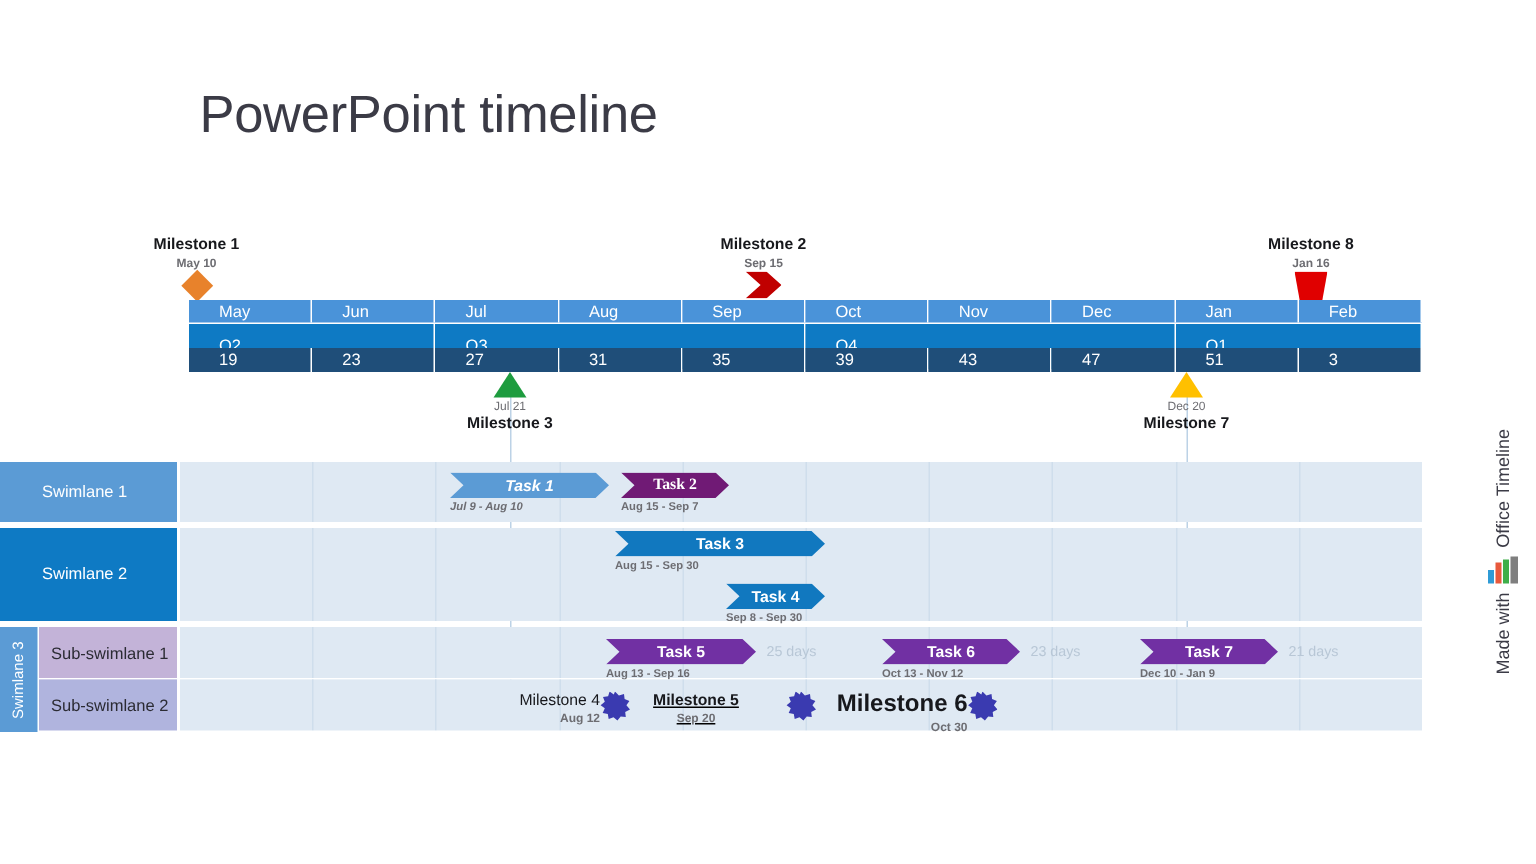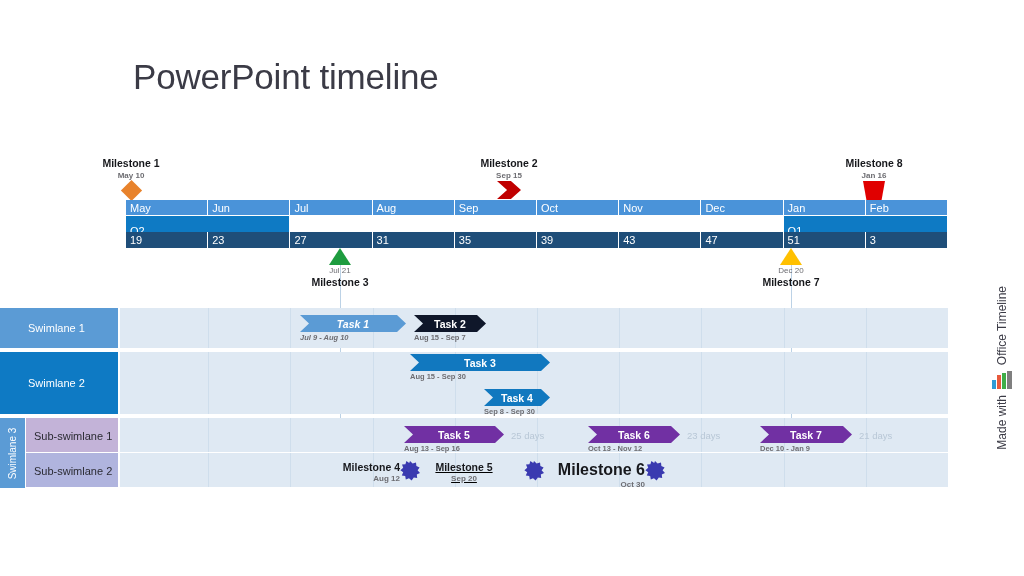--- a/index.html
+++ b/index.html
@@ -41,21 +41,21 @@
   .ms-bot .ms-date{font-size:8px;font-weight:normal;color:#6d6d72;margin-top:1px;white-space:nowrap;}
   .ms-bot .ms-title{font-size:10.5px;font-weight:bold;color:#17181c;white-space:nowrap;margin-top:1px;}
   .droplines{position:absolute;width:1px;background:#bcd2e6;}
 
   
   .band{position:absolute;box-sizing:border-box;}
   .band-cell{
     position:absolute;top:0;bottom:0;box-sizing:border-box;
     color:#ffffff;font-size:11px;
     display:flex;align-items:center;
-    padding-left:4px;
+    padding-left:20px;
     border-right:1px solid #ffffff;
   }
   .band-months .band-cell{background:#4a93d9;}
   .band-quarters .band-cell{background:#0e7ac4;}
   .band-weeks .band-cell{background:#1f4e79;}
 
   
   .lane-label{
     position:absolute;box-sizing:border-box;
     display:flex;align-items:center;
@@ -139,20 +139,22 @@
         <div class="band-cell" style="left: 246.6px; width: 82.2px;">Aug</div>
         <div class="band-cell" style="left: 328.8px; width: 82.2px;">Sep</div>
         <div class="band-cell" style="left: 411px; width: 82.2px;">Oct</div>
         <div class="band-cell" style="left: 493.2px; width: 82.2px;">Nov</div>
         <div class="band-cell" style="left: 575.4px; width: 82.2px;">Dec</div>
         <div class="band-cell" style="left: 657.6px; width: 82.2px;">Jan</div>
         <div class="band-cell" style="left: 739.8px; width: 82.2px;">Feb</div>
       </div>
       <div class="band band-quarters" style="left: 126px; width: 822px; top: 216px; height: 30px;">
         <div class="band-cell" style="left: 0px; width: 164.4px;">Q2</div>
+        <div class="band-cell" style="left: 164.4px; width: 246.6px;">Q3</div>
+        <div class="band-cell" style="left: 411px; width: 246.6px;">Q4</div>
         <div class="band-cell" style="left: 657.6px; width: 164.4px;">Q1</div>
       </div>
       <div class="band band-weeks" style="left: 126px; width: 822px; top: 232px; height: 16px;">
         <div class="band-cell" style="left: 0px; width: 82.2px;">19</div>
         <div class="band-cell" style="left: 82.2px; width: 82.2px;">23</div>
         <div class="band-cell" style="left: 164.4px; width: 82.2px;">27</div>
         <div class="band-cell" style="left: 246.6px; width: 82.2px;">31</div>
         <div class="band-cell" style="left: 328.8px; width: 82.2px;">35</div>
         <div class="band-cell" style="left: 411px; width: 82.2px;">39</div>
         <div class="band-cell" style="left: 493.2px; width: 82.2px;">43</div>
@@ -196,21 +198,21 @@
       <div class="gridline" style="left: 537px; top: 352px; height: 62px;"></div>
       <div class="gridline" style="left: 619.2px; top: 352px; height: 62px;"></div>
       <div class="gridline" style="left: 701.4px; top: 352px; height: 62px;"></div>
       <div class="gridline" style="left: 783.6px; top: 352px; height: 62px;"></div>
       <div class="gridline" style="left: 865.8px; top: 352px; height: 62px;"></div>
       <div class="task" style="left: 300px; width: 106px; top: 315px; height: 17px; font-style: italic;">
         <div class="bar" style="background: rgb(91, 155, 213);">Task 1</div>
         <div class="t-date">Jul 9 - Aug 10</div>
       </div>
       <div class="task" style="left: 414px; width: 72px; top: 315px; height: 17px;">
-        <div class="bar" style="background: #0f172a;">Task 2</div>
+        <div class="bar" style="background: #701a75; font-family: Liberation Serif, serif;">Task 2</div>
         <div class="t-date">Aug 15 - Sep 7</div>
       </div>
       <div class="task" style="left: 410px; width: 140px; top: 354px; height: 17px;">
         <div class="bar" style="background: rgb(17, 120, 191);">Task 3</div>
         <div class="t-date">Aug 15 - Sep 30</div>
       </div>
       <div class="task" style="left: 484px; width: 66px; top: 389px; height: 17px;">
         <div class="bar" style="background: rgb(17, 120, 191);">Task 4</div>
         <div class="t-date">Sep 8 - Sep 30</div>
       </div>
@@ -250,21 +252,21 @@
       <div class="gridline" style="left: 290.4px; top: 453px; height: 35px;"></div>
       <div class="gridline" style="left: 372.6px; top: 453px; height: 35px;"></div>
       <div class="gridline" style="left: 454.8px; top: 453px; height: 35px;"></div>
       <div class="gridline" style="left: 537px; top: 453px; height: 35px;"></div>
       <div class="gridline" style="left: 619.2px; top: 453px; height: 35px;"></div>
       <div class="gridline" style="left: 701.4px; top: 453px; height: 35px;"></div>
       <div class="gridline" style="left: 783.6px; top: 453px; height: 35px;"></div>
       <div class="gridline" style="left: 865.8px; top: 453px; height: 35px;"></div>
       <div class="lane-sep" style="left: 26px; width: 922px; top: 487px;"></div>
       <div style="position: absolute; left: 280px; width: 120px; top: 461px; text-align: right;">
-        <div style="font-size: 10.5px; font-weight: bold; color: rgb(23, 24, 28); white-space: nowrap;">Milestone 4</div>
+        <div style="font-size: 10.5px; font-weight: normal; color: rgb(23, 24, 28); white-space: nowrap;">Milestone 4</div>
         <div style="font-size: 8px; font-weight: bold; color: rgb(109, 109, 114); white-space: nowrap; margin-top: 1px;">Aug 12</div>
       </div>
       <div class="shape-star" style="background: rgb(58, 58, 176); clip-path: polygon(50% 0%, 63% 13%, 80% 8%, 82% 25%, 98% 32%, 88% 46%, 100% 60%, 84% 68%, 86% 85%, 69% 83%, 58% 97%, 45% 86%, 29% 92%, 26% 75%, 9% 72%, 16% 56%, 2% 46%, 16% 34%, 10% 18%, 27% 16%, 32% 0%, 46% 10%); position: absolute; left: 400px; top: 461px;"></div>
       <div style="position: absolute; left: 404px; width: 120px; top: 461px; text-align: center; text-decoration: underline;">
         <div style="font-size: 10.5px; font-weight: bold; color: rgb(23, 24, 28); white-space: nowrap;">Milestone 5</div>
         <div style="font-size: 8px; font-weight: bold; color: rgb(109, 109, 114); white-space: nowrap; margin-top: 1px;">Sep 20</div>
       </div>
       <div class="shape-star" style="background: rgb(58, 58, 176); clip-path: polygon(50% 0%, 63% 13%, 80% 8%, 82% 25%, 98% 32%, 88% 46%, 100% 60%, 84% 68%, 86% 85%, 69% 83%, 58% 97%, 45% 86%, 29% 92%, 26% 75%, 9% 72%, 16% 56%, 2% 46%, 16% 34%, 10% 18%, 27% 16%, 32% 0%, 46% 10%); position: absolute; left: 524px; top: 461px;"></div>
       <div style="position: absolute; left: 525px; width: 120px; top: 461px; text-align: right;">
         <div style="font-size: 16px; font-weight: bold; color: rgb(23, 24, 28); white-space: nowrap;">Milestone 6</div>

